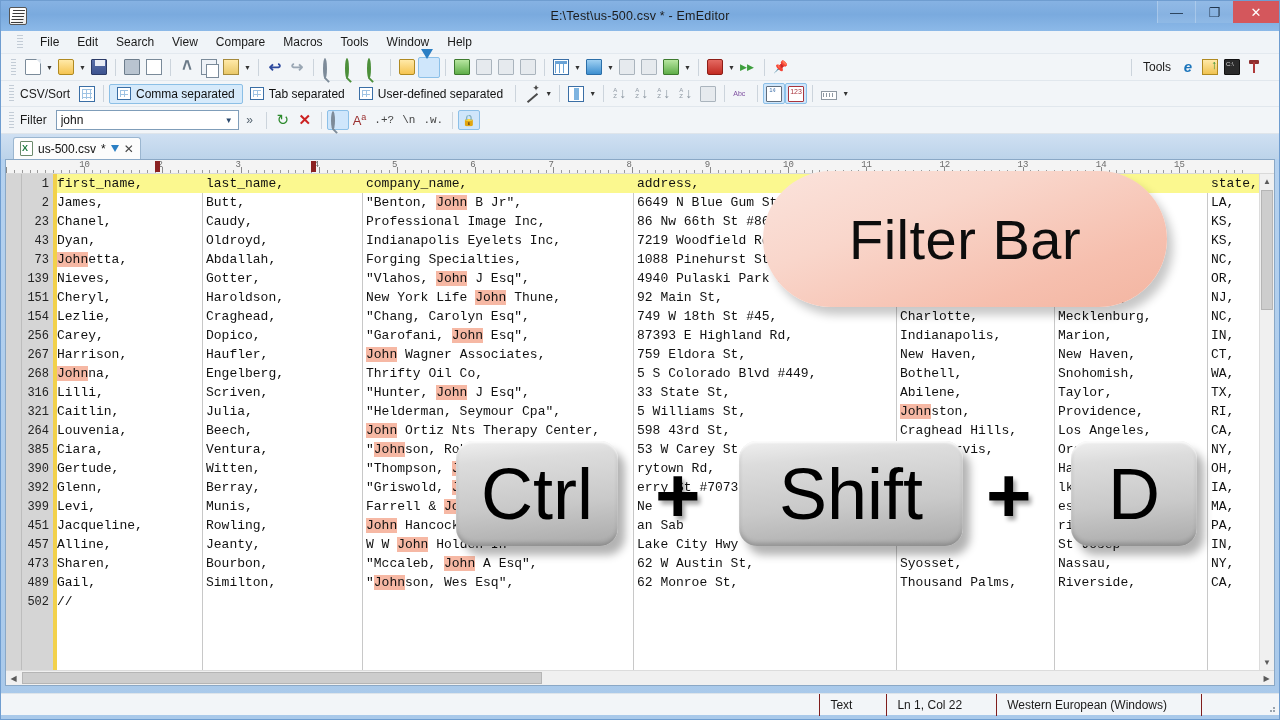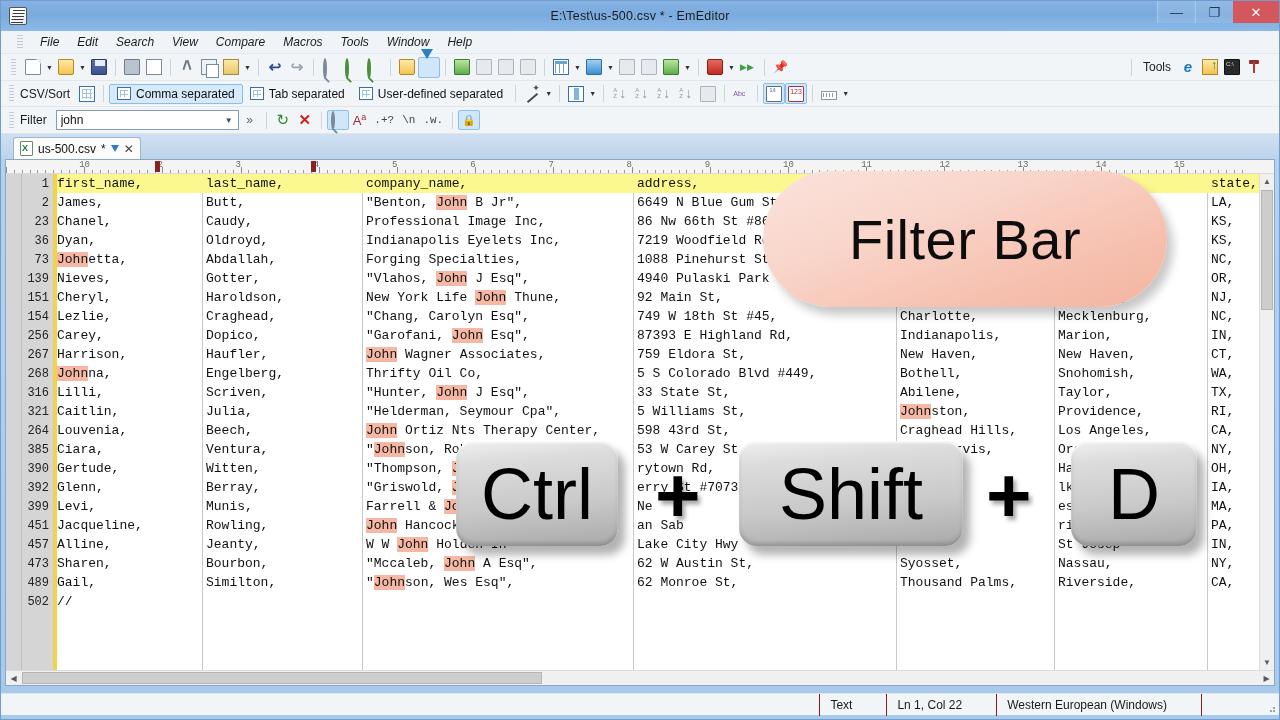--- a/index.html
+++ b/index.html
@@ -48,21 +48,21 @@
 
   
   .menubar {
     height: 23px; background:#f0f4f8;
     display:flex; align-items:center; padding-left: 16px;
     border-bottom: 1px solid #e3e9ef;
   }
   .menubar .grip { width:6px; height:15px;
     background: repeating-linear-gradient(180deg,#c3ccd6 0 1px, transparent 1px 3px);
     margin-right: 8px; }
-  .menu-item { font-size: 12px; color:#1a1a1a; padding: 2px 9px; font-style: italic; }
+  .menu-item { font-size: 12px; color:#1a1a1a; padding: 2px 9px; }
 
   
   .toolbar {
     height: 27px; background:#f2f5f8;
     display:flex; align-items:center; padding-left: 10px;
     border-bottom: 1px solid #e1e7ed;
   }
   .tb-grip { width:5px; height:17px;
     background: repeating-linear-gradient(180deg,#c3ccd6 0 1px, transparent 1px 3px);
     margin-right: 6px; flex:none; }
@@ -721,21 +721,21 @@
           <div class="rmark" style="left:305.0px"></div>
         </div>
     </div>
 
     <div class="grid-area">
       <div class="bookmark-col"></div>
       <div class="lineno-col" id="lineno-col">
           <div class="lineno">1</div>
           <div class="lineno">2</div>
           <div class="lineno">23</div>
-          <div class="lineno">36</div>
+          <div class="lineno">43</div>
           <div class="lineno">73</div>
           <div class="lineno">139</div>
           <div class="lineno">151</div>
           <div class="lineno">154</div>
           <div class="lineno">256</div>
           <div class="lineno">267</div>
           <div class="lineno">268</div>
           <div class="lineno">316</div>
           <div class="lineno">321</div>
           <div class="lineno">264</div>

